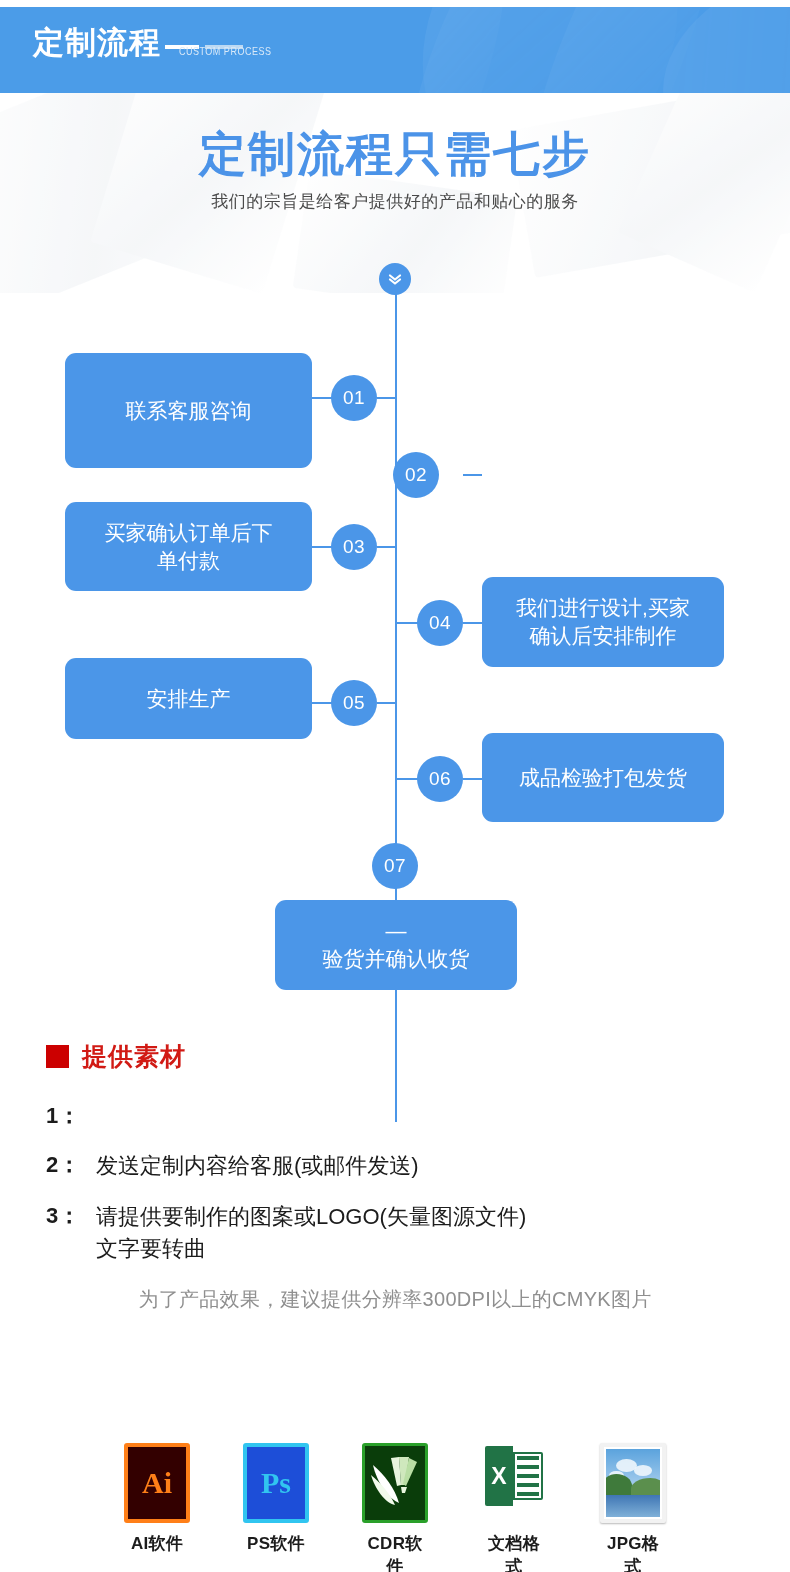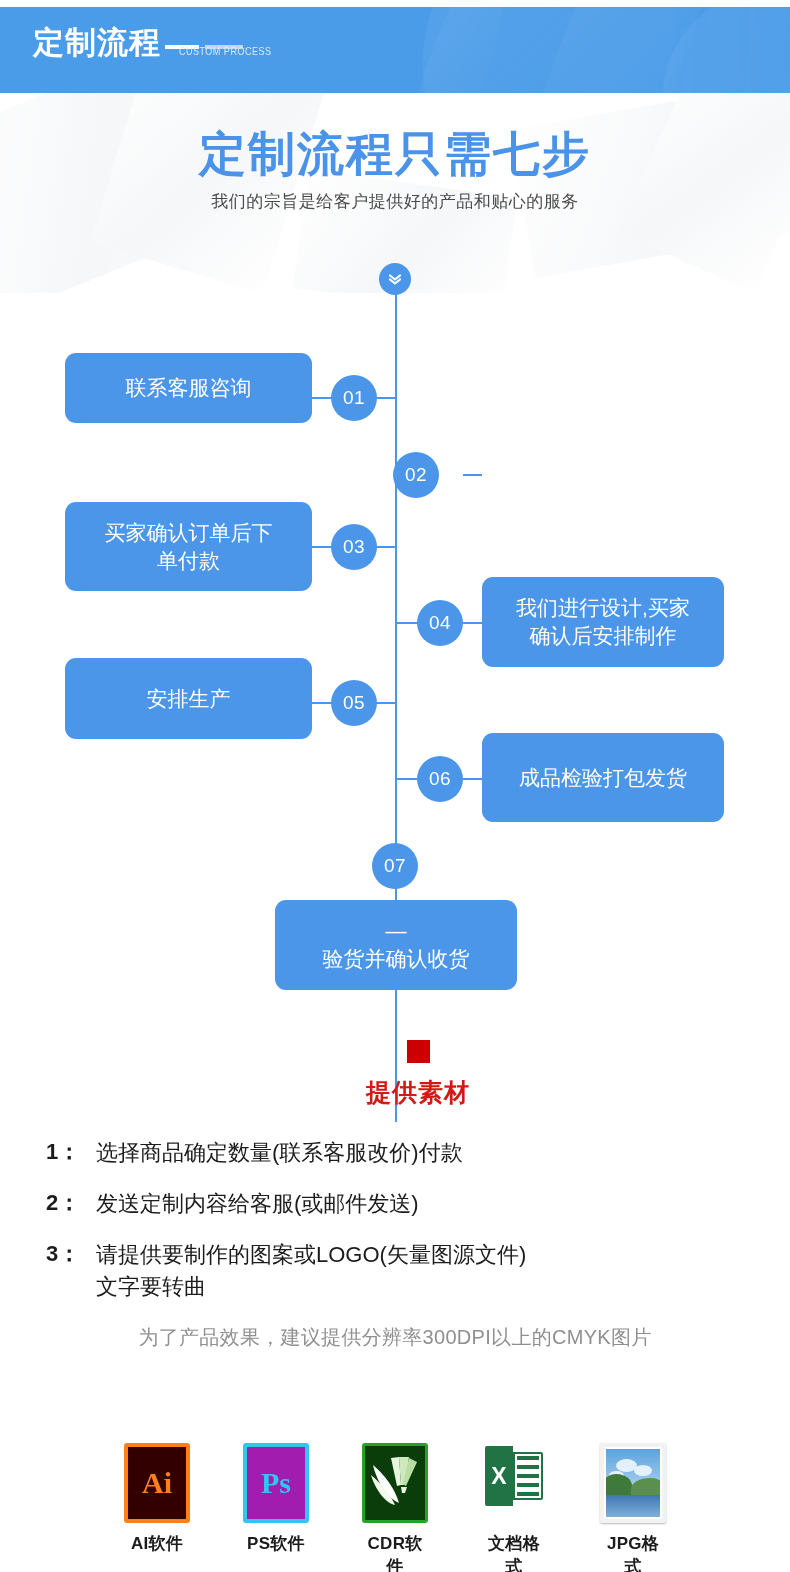--- a/index.html
+++ b/index.html
@@ -98,21 +98,21 @@
   .step-box {
     position:absolute; background:#4b96e8; border-radius:11px;
     color:#ffffff; display:flex; align-items:center; justify-content:center;
     text-align:center; font-size:21px; line-height:1.32; z-index:2;
     padding:6px 14px;
   }
 
   
   .materials { position:absolute; left:0; top:1040px; width:790px; }
   .mat-head {
-    display:flex; align-items:center; gap:13px; margin-left:46px;flex-direction:column;
+    display:flex; align-items:center; gap:13px; margin-left:46px;
   }
   .mat-square { width:23px; height:23px; background:#cc0000; display:block; }
   .mat-title { color:#d11a14; font-size:25px; font-weight:700; letter-spacing:1px; }
 
   .mat-list { margin-top:28px; }
   .mat-item {
     display:flex; align-items:flex-start; margin-left:46px; margin-bottom:19px;
   }
   .mat-num { width:50px; flex:0 0 50px; font-size:22px; font-weight:700; color:#1c1c1c; }
   .mat-text { font-size:22px; color:#1c1c1c; line-height:1.45; }
@@ -132,21 +132,21 @@
   .fmt-label { margin-top:9px; font-size:17px; font-weight:700; color:#1c1c1c; letter-spacing:.3px; }
 
   
   .ico-ai {
     background:#330000; border:4px solid #ff7f18; border-radius:3px;
     display:flex; align-items:center; justify-content:center;
     color:#ff7f18; font-size:30px; font-weight:700; font-family:"Liberation Serif",serif;
   }
   
   .ico-ps {
-    background:#a21caf; border:4px solid #31c5f0; border-radius:3px;
+    background:#1d4ed8; border:4px solid #31c5f0; border-radius:3px;
     display:flex; align-items:center; justify-content:center;
     color:#31c5f0; font-size:30px; font-weight:700; font-family:"Liberation Serif",serif;
   }
   
   .ico-cdr {
     background:#0a3d0a; border:3px solid #2aa02a; border-radius:3px;
     overflow:hidden;
   }
   
   .ico-xls { position:relative; }
@@ -212,21 +212,21 @@
 
   <div class="flow-line"></div>
 
   <div class="chev-circle" style="left:379px; top:8px;">
     <svg width="16" height="16" viewBox="0 0 16 16" aria-hidden="true">
       <path d="M3 4.5 L8 8.5 L13 4.5" fill="none" stroke="#ffffff" stroke-width="2.2" stroke-linecap="round" stroke-linejoin="round"></path>
       <path d="M3 8.5 L8 12.5 L13 8.5" fill="none" stroke="#ffffff" stroke-width="2.2" stroke-linecap="round" stroke-linejoin="round"></path>
     </svg>
   </div>
 
-  <div class="step-box" style="left:65px; top:98px; width:247px; height:70px;">
+  <div class="step-box" style="left:65px; top:98px; width:247px; height:115px;">
     <span>联系客服咨询</span>
   </div>
   <div class="connector" style="left:312px; top:142px; width:20px;"></div>
   <div class="num-circle" style="left:331px; top:120px;">01</div>
   <div class="connector" style="left:377px; top:142px; width:19px;"></div>
 
   <div class="connector" style="left:395px; top:219px; width:23px;"></div>
   <div class="num-circle" style="left:393px; top:197px;">02</div>
   <div class="connector" style="left:463px; top:219px; width:19px;"></div>
 
@@ -271,21 +271,20 @@
 <div class="materials">
 
   <div class="mat-head">
     <span class="mat-square"></span>
     <span class="mat-title">提供素材</span>
   </div>
 
   <div class="mat-list">
     <div class="mat-item">
       <span class="mat-num">1：</span>
-      <span class="mat-text">选择商品确定数量(联系客服改价)付款</span>
     </div>
     <div class="mat-item">
       <span class="mat-num">2：</span>
       <span class="mat-text">发送定制内容给客服(或邮件发送)</span>
     </div>
     <div class="mat-item">
       <span class="mat-num">3：</span>
       <span class="mat-text" style="white-space:pre-line;">请提供要制作的图案或LOGO(矢量图源文件)
 文字要转曲</span>
     </div>

